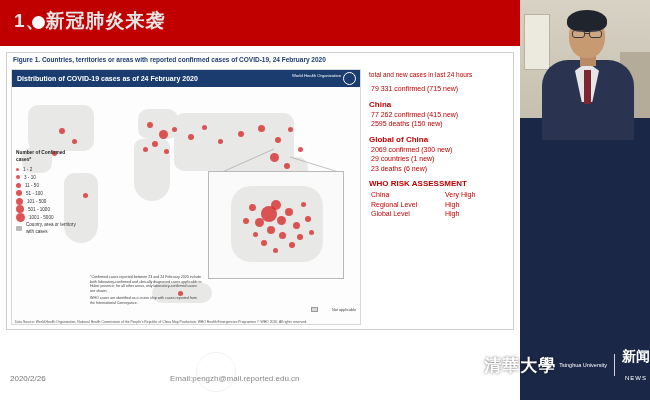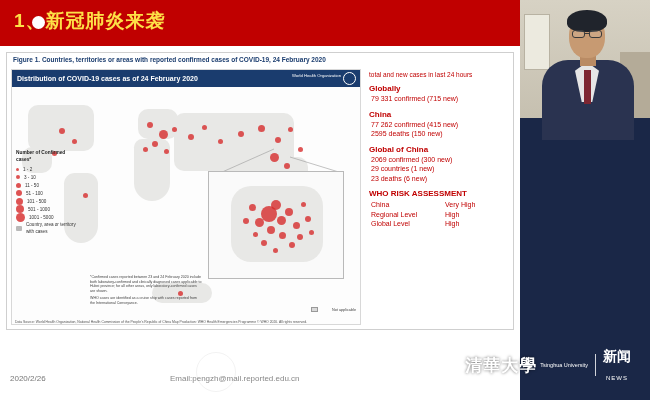--- a/index.html
+++ b/index.html
@@ -27,21 +27,21 @@
   
   #title-bar {
     position: absolute;
     left: 0; top: 0;
     width: 520px; height: 46px;
     background: #c00000;
   }
   #title-text {
     position: absolute;
     left: 14px; top: 8px;
-    color: #fde047;
+    color: #e5e5e5;
     font-size: 19px;
     font-weight: bold;
     letter-spacing: 1px;
     white-space: nowrap;
     text-align: right;
   }
   #title-bullet {
     position: absolute;
     left: 32px; top: 16px;
     width: 13px; height: 13px;
@@ -349,21 +349,21 @@
   }
 
   
   #logo-bar {
     position: absolute;
     left: 440px; top: 348px;
     width: 210px; height: 34px;
     display: flex;
     align-items: center;
     justify-content: flex-end;
-    padding-right: 19px;
+    padding-right: 0;
   }
   #logo-cn {
     font-size: 17px;
     font-weight: bold;
     color: #ffffff;
     letter-spacing: 1px;
     text-shadow: 0 0 3px rgba(0,0,0,0.6);
   }
   #logo-en {
     font-size: 5.5px;
@@ -519,21 +519,20 @@
           <div id="notapplicable">Not applicable</div>
           <div id="map-footer">Data Source: World Health Organization, National Health Commission of the People's Republic of China
 Map Production: WHO Health Emergencies Programme     © WHO 2020. All rights reserved.</div>
         </div>
       </div>
 
       <div id="situation">
         <div id="sit-sub">total and new cases in last 24 hours</div>
 
         <div class="sit-group">
-          <div class="sit-head">Globally</div>
           <div class="sit-line">79 331 confirmed (715 new)</div>
         </div>
 
         <div class="sit-group">
           <div class="sit-head">China</div>
           <div class="sit-line">77 262 confirmed (415 new)</div>
           <div class="sit-line">2595 deaths (150 new)</div>
         </div>
 
         <div class="sit-group">

